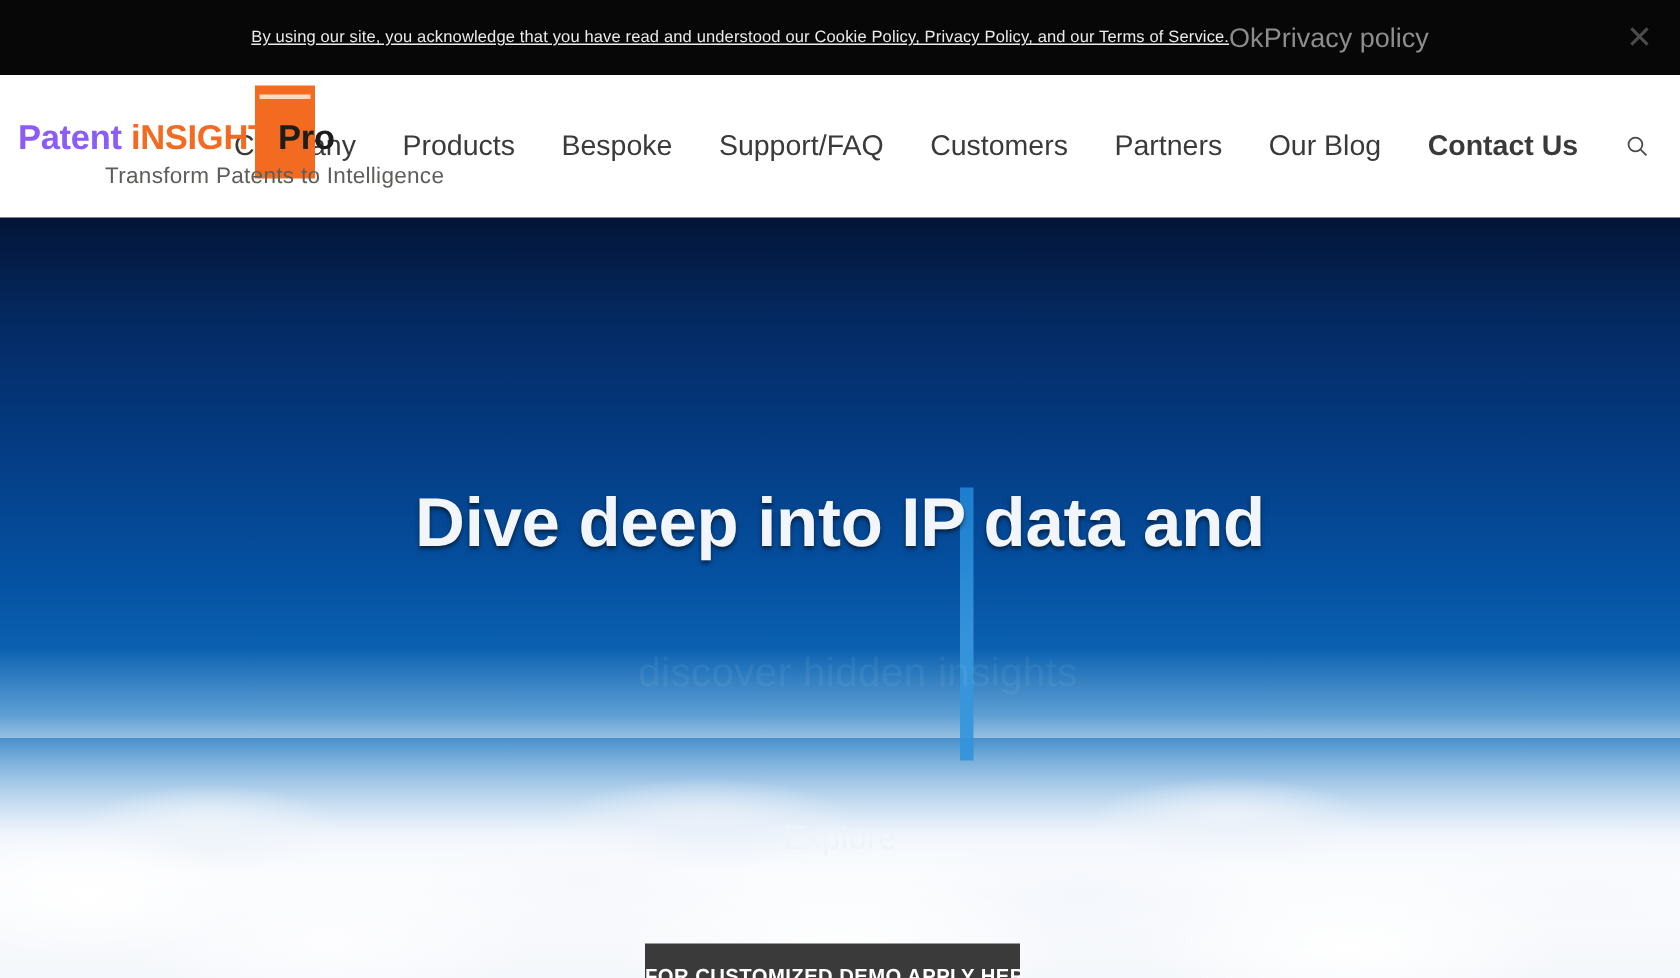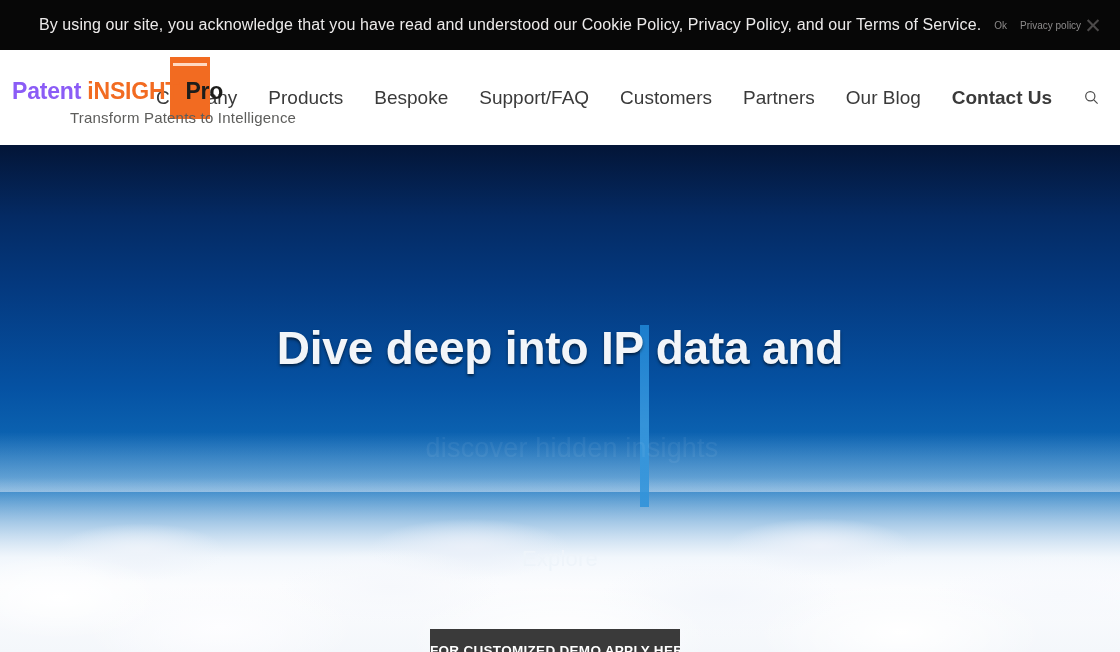--- a/index.html
+++ b/index.html
@@ -10,24 +10,24 @@
   }
   #page{ position:relative; width:1120px; height:652px; overflow:hidden; }
 
   
   #cookie-bar{
     position:absolute; top:0; left:0; width:1120px; height:50px;
     background:#070707; display:flex; align-items:center; justify-content:center;
     z-index:40;
   }
   #cookie-text{
-    font-size:16px; color:#eceaea; letter-spacing:0.1px; white-space:nowrap;
+    font-size:11px; color:#eceaea; letter-spacing:0.1px; white-space:nowrap;text-decoration:underline;
   }
   .cookie-link{
-    font-size:10px; color:#8e8c8c; margin-left:13px; text-decoration:none; white-space:nowrap;
+    font-size:18px; color:#8e8c8c; text-decoration:none; white-space:nowrap;
   }
   #cookie-ok{ color:#8b8989; }
   #cookie-close{
     position:absolute; right:14px; top:50%; transform:translateY(-50%);
     width:26px; height:26px; display:flex; align-items:center; justify-content:center;
     color:#4c4a4a; font-size:21px; line-height:1; font-weight:300;
   }
 
   
   #site-header{

